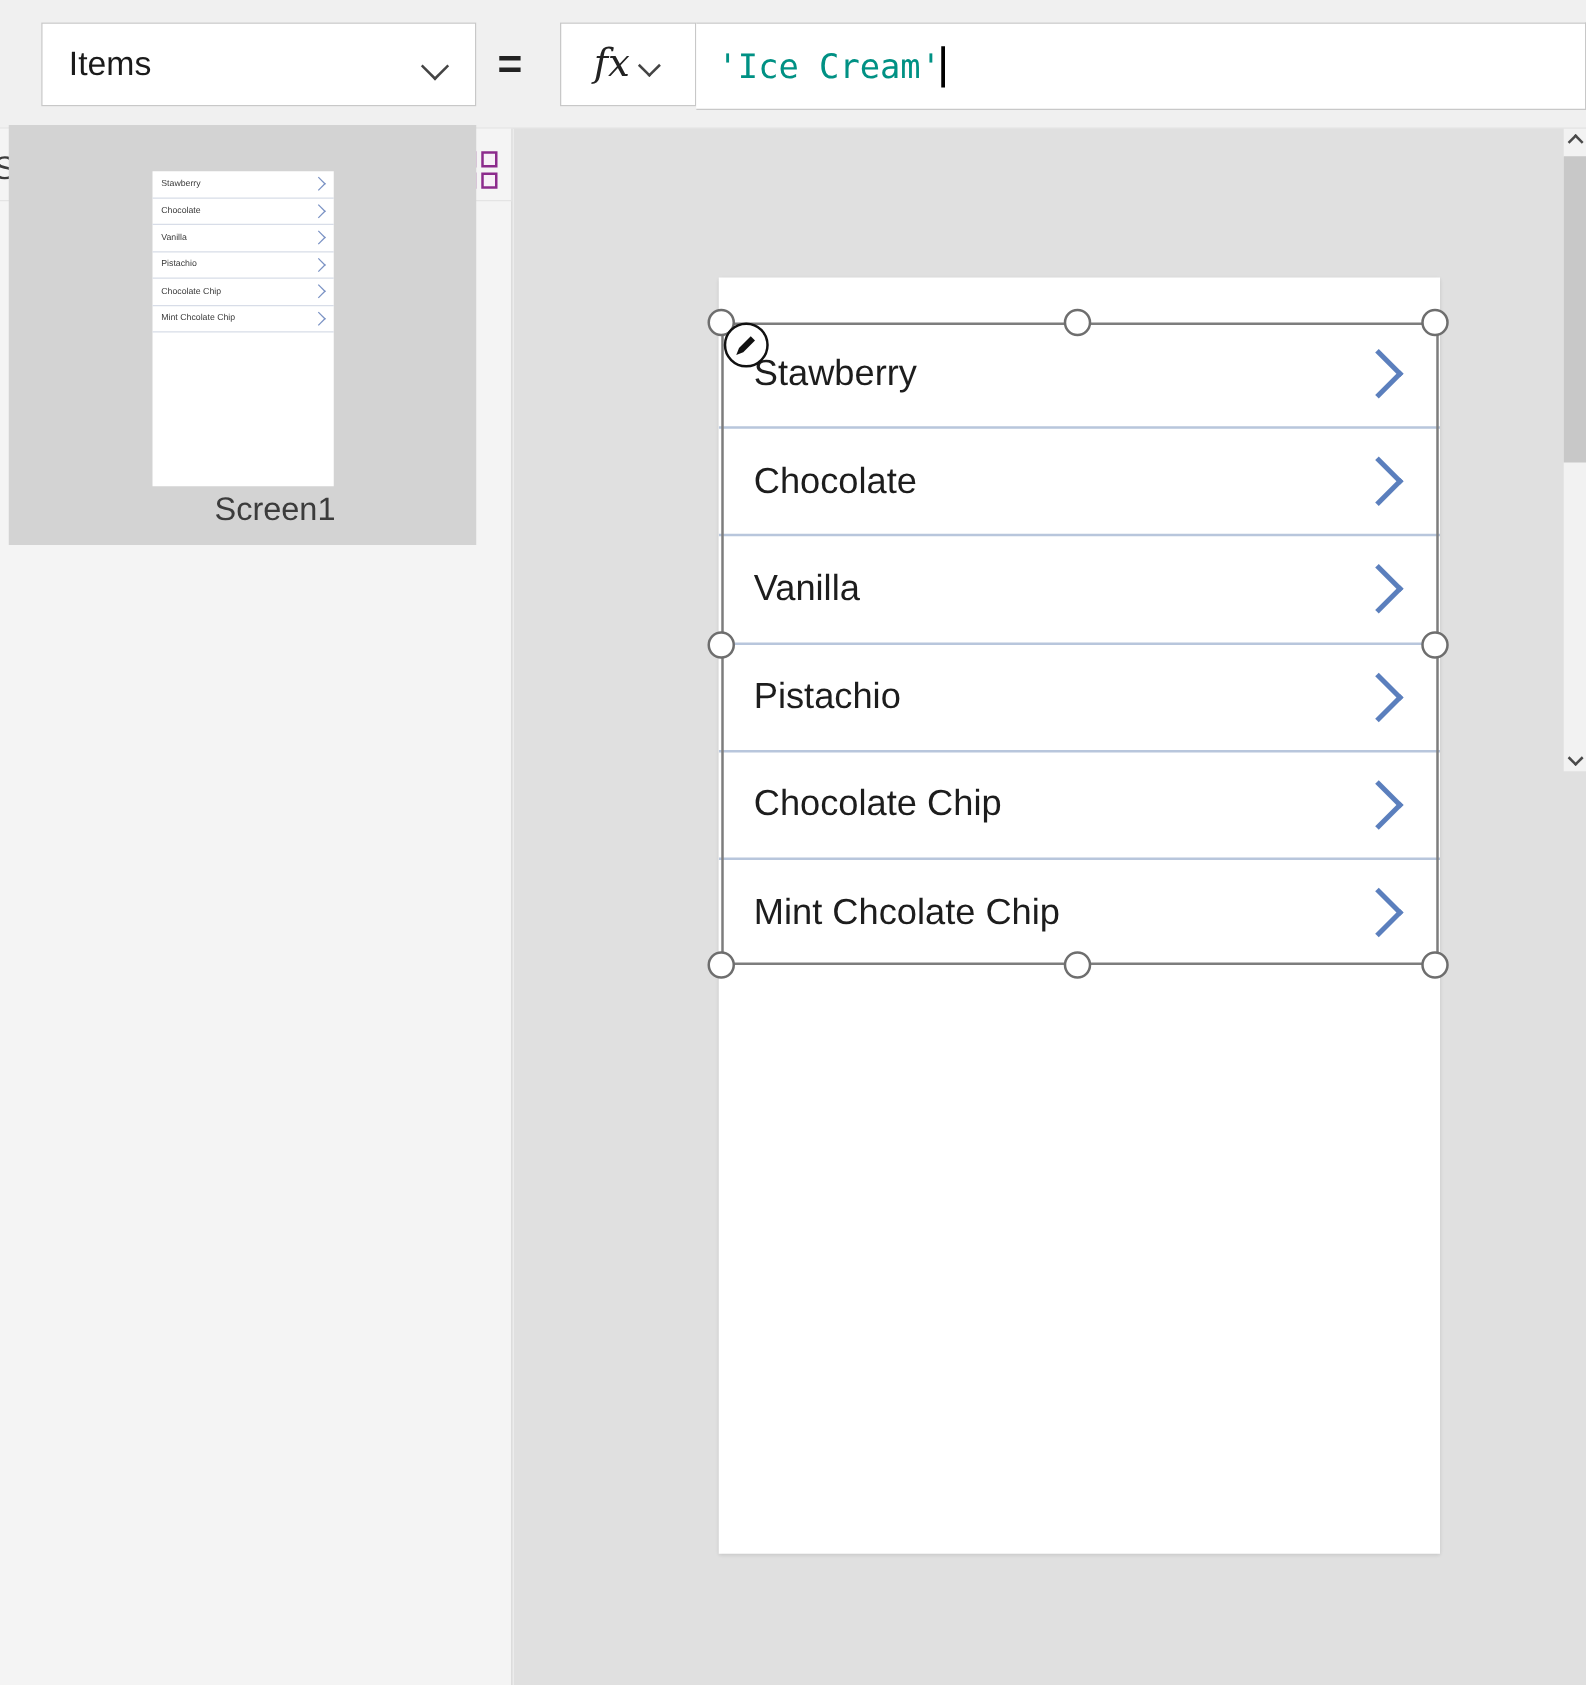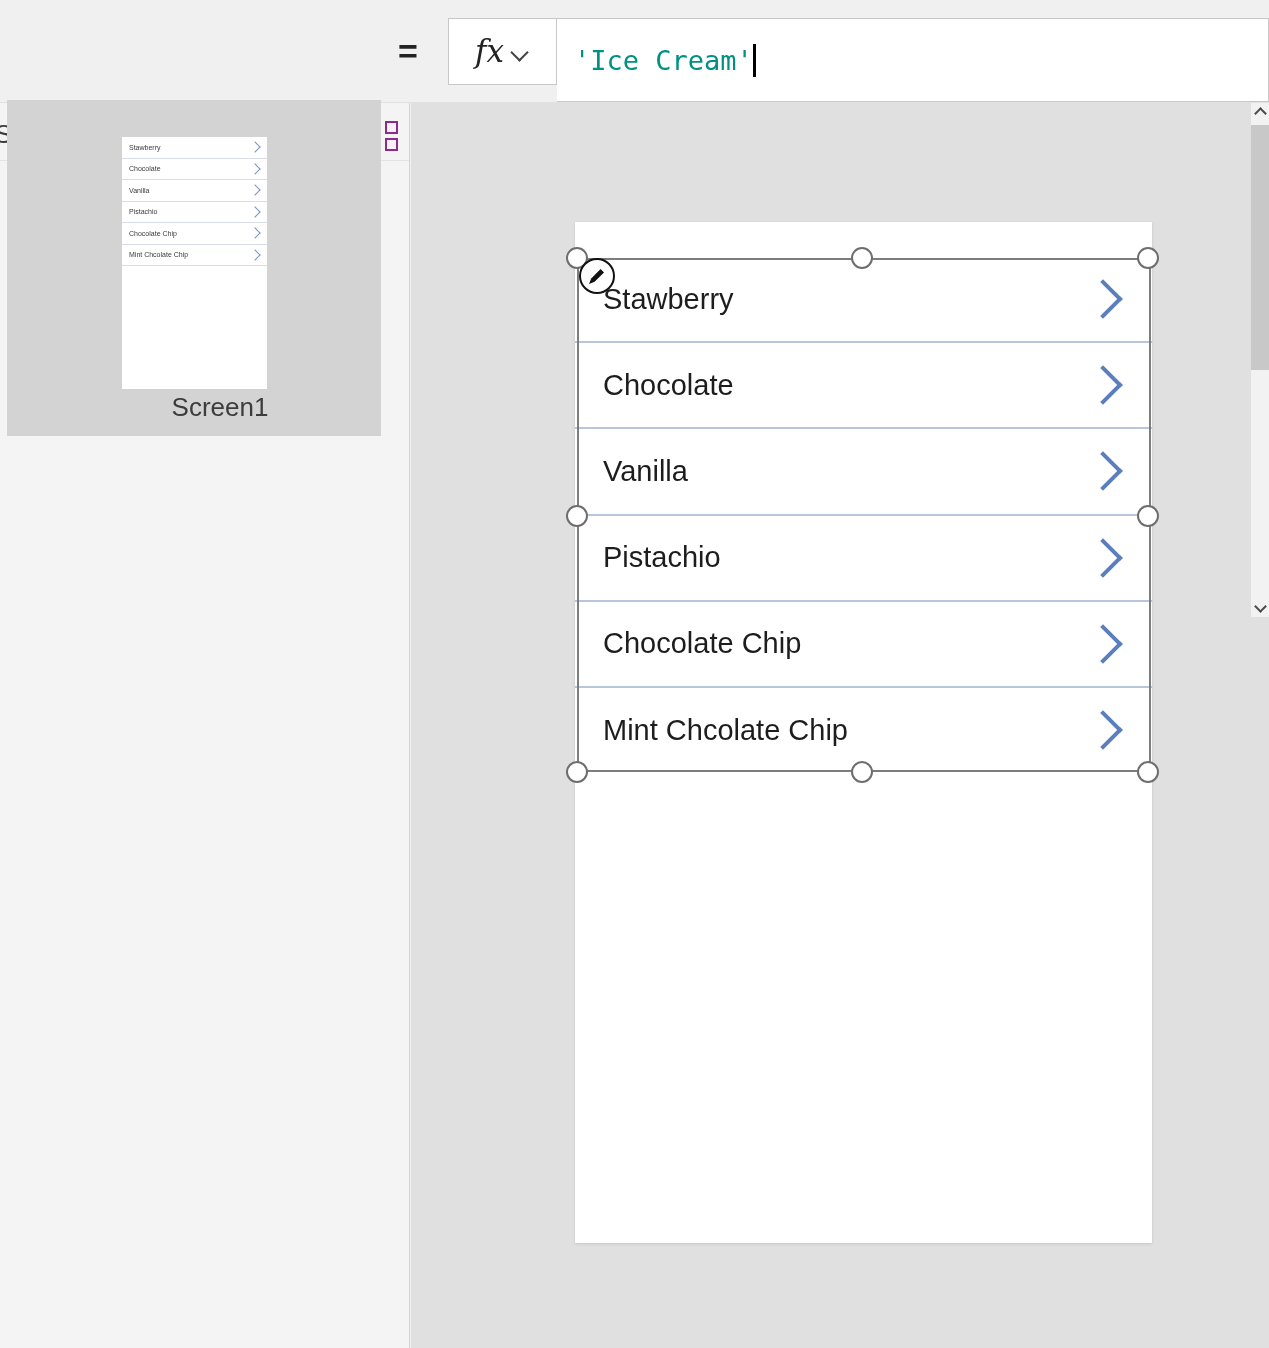--- a/index.html
+++ b/index.html
@@ -101,21 +101,21 @@
     left: 3px; top: 4px;
     width: 11px; height: 11px;
     border-right: 2px solid #444;
     border-bottom: 2px solid #444;
     transform: rotate(45deg);
   }
 
   .formula-input {
     position: absolute;
     left: 557px; top: 18px;
-    width: 712px; height: 84px;
+    width: 712px; height: 70px;
     background: #ffffff;
     border: 1px solid #c8c8c8;
     border-left: none;
     box-sizing: border-box;
     display: flex;
     align-items: center;
     cursor: text;
   }
   .formula-text {
     font-family: "DejaVu Sans Mono", monospace;
@@ -370,20 +370,24 @@
   }
   .edit-badge svg { position: absolute; left: 6px; top: 6px; }
 </style>
 </head>
 <body>
 
 <div id="app">
 
   <div class="formula-bar">
 
+    <div class="prop-select">
+      <span class="prop-select-label">Items</span>
+      <span class="chev-down"></span>
+    </div>
 
     <div class="equals-sign">=</div>
 
     <div class="fx-box">
       <span class="fx-glyph">fx</span>
       <span class="fx-chev"></span>
     </div>
 
     <div class="formula-input">
       <span class="formula-text">'Ice Cream'</span>

